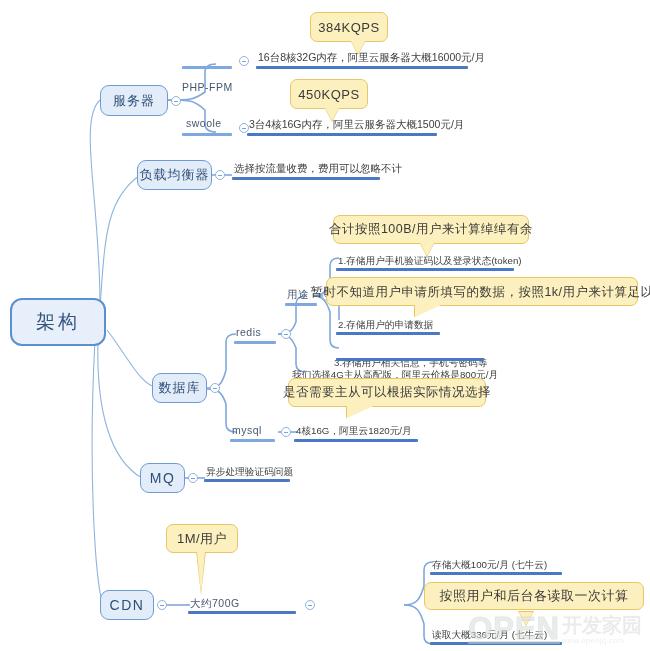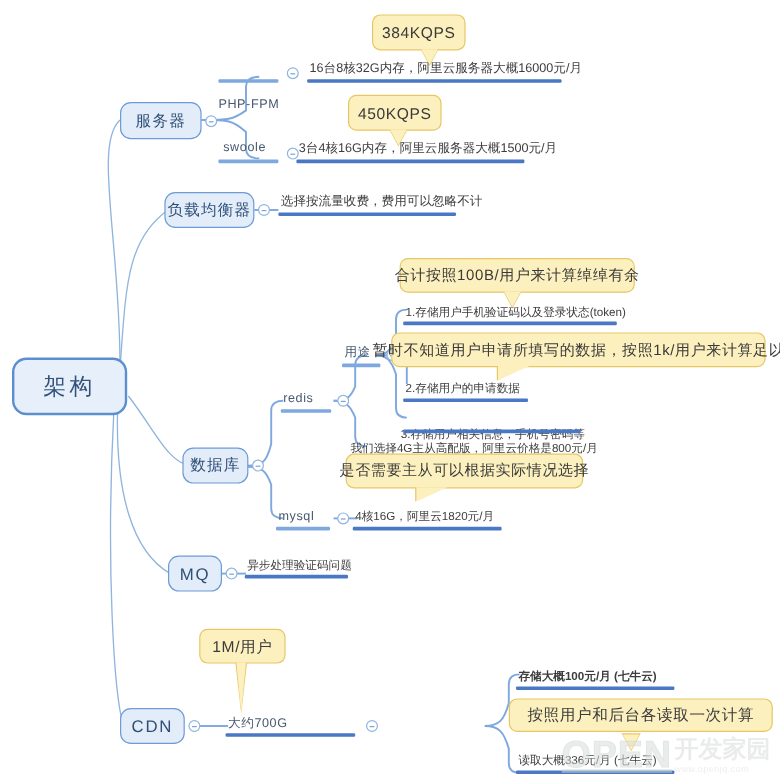--- a/index.html
+++ b/index.html
@@ -286,21 +286,21 @@
 
   <div class="leaf lat" style="left:190px;top:597px;">大约700G</div>
   <div class="bar" style="left:188px;top:611px;width:108px;"></div>
   <div class="cicon" style="left:305px;top:600px;"></div>
 
   <div class="note big" style="left:166px;top:524px;width:72px;height:29px;">
     <span>1M/用户</span>
     <span class="tail slim" style="left:30px;top:27px;"></span>
   </div>
 
-  <div class="leaf small" style="left:432px;top:558px;font-weight:bold;">存储大概100元/月 (七牛云)</div>
+  <div class="leaf small" style="left:432px;top:558px;">存储大概100元/月 (七牛云)</div>
   <div class="bar" style="left:430px;top:572px;width:132px;"></div>
 
   <div class="note big" style="left:424px;top:582px;width:220px;height:28px;">
     <span>按照用户和后台各读取一次计算</span>
     <span class="tail" style="left:94px;top:29px;"></span>
   </div>
 
   <div class="leaf small" style="left:432px;top:628px;">读取大概336元/月 (七牛云)</div>
   <div class="bar" style="left:430px;top:642px;width:132px;"></div>
 

